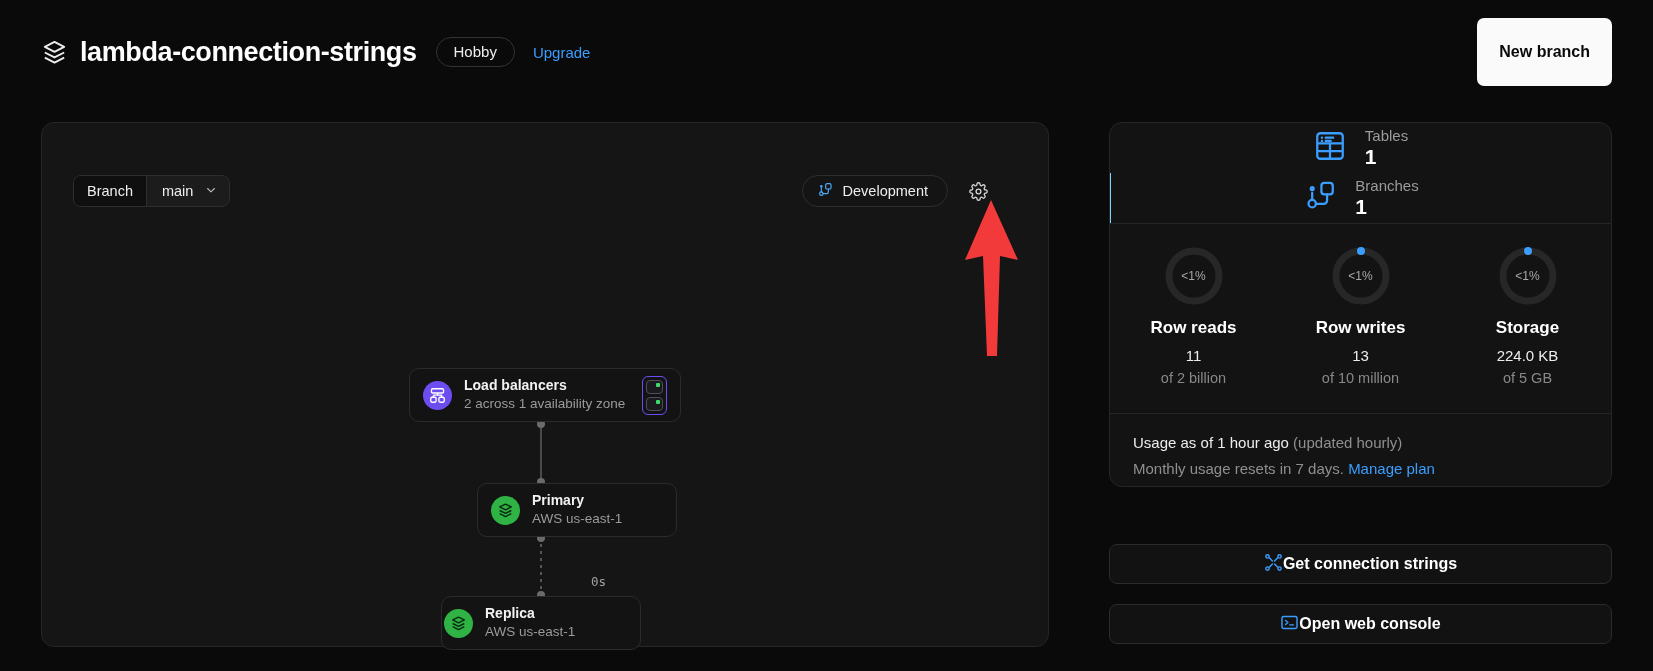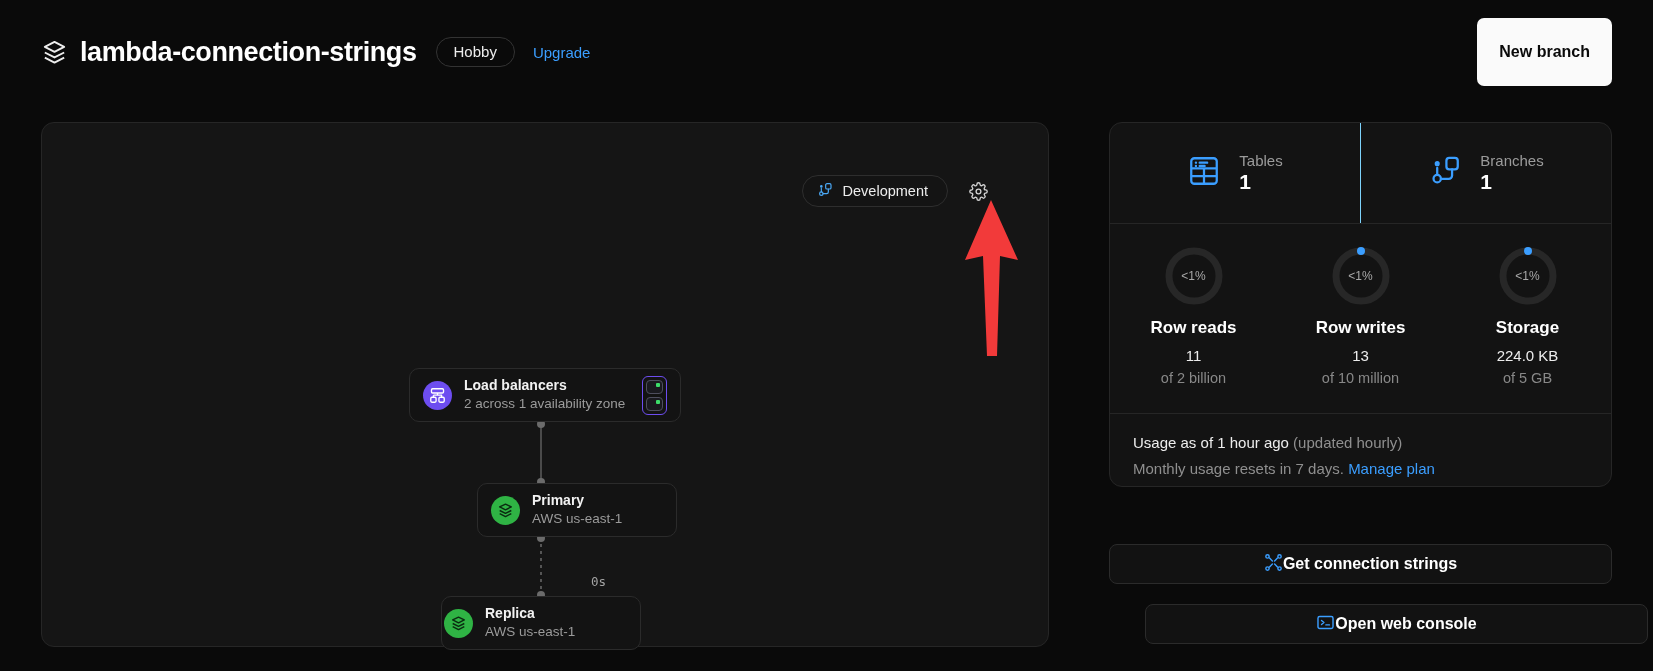--- a/index.html
+++ b/index.html
@@ -126,21 +126,21 @@
     position: absolute; left: 960px; top: 198px; pointer-events: none;
   }
 
   
   .stats-card {
     position: absolute; left: 1109px; top: 122px;
     width: 503px; height: 365px;
     background: #131313; border: 1px solid #262626; border-radius: 13px;
     overflow: hidden;
   }
-  .counts-row { display: flex; height: 100px; }
+  .counts-row { display: flex; height: 100px; flex-direction: column; }
   .count-cell {
     flex: 1; display: flex; align-items: center; justify-content: center; gap: 18px;
   }
   .count-cell + .count-cell { border-left: 1px solid #7dd3fc; align-items: center; }
   .count-meta { display: flex; flex-direction: column; gap: 1px; }
   .count-label { font-size: 15px; color: #9b9b9b; }
   .count-value { font-size: 21px; font-weight: bold; color: #ffffff; }
 
   .usage-row {
     display: flex; height: 190px; border-top: 1px solid #262626;
@@ -168,21 +168,21 @@
   .link { color: #3b9eff; cursor: pointer; }
 
   .action-btn {
     position: absolute; left: 1109px; width: 503px; height: 40px;
     background: #121212; border: 1px solid #2b2b2b; border-radius: 8px;
     display: flex; align-items: center; justify-content: center; gap: 0;
     font-size: 16px; font-weight: bold; color: #ffffff; cursor: pointer;
     font-family: "Liberation Sans", sans-serif;
   }
   .btn-conn { top: 544px; }
-  .btn-console { top: 604px; margin-left: 36px; }
+  .btn-console { top: 604px; }
 </style>
 </head>
 <body>
 
 <div class="page">
 
   <div class="header">
     <div class="brand">
       <span class="brand-icon">
         <svg width="27" height="27" viewBox="0 0 24 24" fill="none" stroke="#ededed" stroke-width="1.7" stroke-linejoin="round">
@@ -195,20 +195,31 @@
     </div>
     <span class="plan-badge">Hobby</span>
     <span class="upgrade-link">Upgrade</span>
     <div class="header-spacer"></div>
     <button class="new-branch-btn">New branch</button>
   </div>
 
   <div class="topology-panel">
 
     <div class="topo-toolbar">
+      <div class="branch-group">
+        <span class="branch-label">Branch</span>
+        <span class="branch-value">
+          <span>main</span>
+          <span class="chev">
+            <svg width="12" height="12" viewBox="0 0 16 16" fill="none" stroke="#b5b5b5" stroke-width="1.5" stroke-linecap="round" stroke-linejoin="round">
+                <path d="M3.5 6 8 10.5 12.5 6"></path>
+              </svg>
+          </span>
+        </span>
+      </div>
 
       <div class="env-pill">
         <span>
           <svg width="16" height="16" viewBox="0 0 24 24" fill="none" stroke="#4aa8f5" stroke-width="1.8" stroke-linecap="round" stroke-linejoin="round">
             <rect x="13" y="2.5" width="8" height="8" rx="2"></rect>
             <circle cx="6.5" cy="17.5" r="2.6"></circle>
             <path d="M6.5 14.9V9.6"></path>
             <circle cx="6.5" cy="6.6" r="1.1" fill="#4aa8f5"></circle>
             <path d="M17 10.5v4.5a2.5 2.5 0 0 1-2.5 2.5H9.1"></path>
           </svg>

